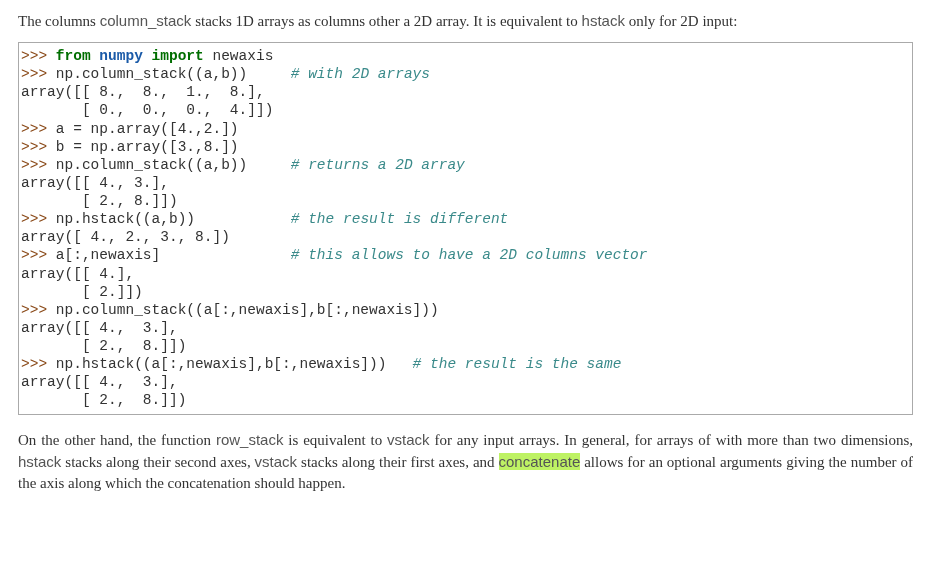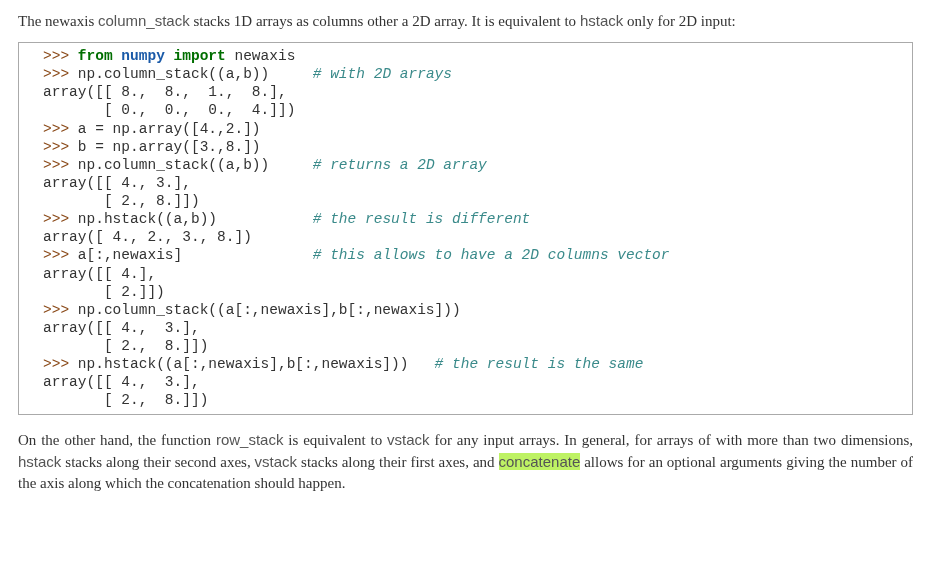--- a/index.html
+++ b/index.html
@@ -14,40 +14,40 @@
     }
     .paragraph { margin-bottom: 10px; text-align: justify; }
     .code-inline {
       font-family: Liberation Sans, sans-serif;
       color: #555;
       white-space: nowrap;
     }
     .highlight { background-color: #bef264; }
     .code-block {
       border: 1px solid #aaa;
-      padding: 4px 24px;
+      padding: 4px 2px;
       font-family: 'Courier New', Courier, monospace;
       font-size: 14.5px;
       line-height: 1.25;
       white-space: pre;
       color: #333;
       margin: 4px 0 14px 0;
       overflow-x: auto;
     }
     .prompt { color: #8b4b1a; }
     .kw-from { color: #006e00; font-weight: bold; }
     .kw-import { color: #006e00; font-weight: bold; }
     .mod { color: #1a5aa8; font-weight: bold; }
     .comment { color: #3a8a8a; font-style: italic; }
     .code-line { display: block; }
   </style>
 </head>
 <body>
 
 <p class="paragraph">
-  <span>The newaxis </span><span class="code-inline">column_stack</span><span> stacks 1D arrays as columns other a 2D array. It is equivalent to </span><span class="code-inline">hstack</span><span> only for 2D input:</span>
+  <span>The columns </span><span class="code-inline">column_stack</span><span> stacks 1D arrays as columns other a 2D array. It is equivalent to </span><span class="code-inline">hstack</span><span> only for 2D input:</span>
 </p>
 
 <div class="code-block"><span class="code-line"><span class="prompt">&gt;&gt;&gt; </span><span class="kw-from">from</span><span> </span><span class="mod">numpy</span><span> </span><span class="kw-import">import</span><span> newaxis</span></span><span class="code-line"><span class="prompt">&gt;&gt;&gt; </span><span>np.column_stack((a,b))     </span><span class="comment"># with 2D arrays</span></span><span class="code-line">array([[ 8.,  8.,  1.,  8.],</span><span class="code-line">       [ 0.,  0.,  0.,  4.]])</span><span class="code-line"><span class="prompt">&gt;&gt;&gt; </span><span>a = np.array([4.,2.])</span></span><span class="code-line"><span class="prompt">&gt;&gt;&gt; </span><span>b = np.array([3.,8.])</span></span><span class="code-line"><span class="prompt">&gt;&gt;&gt; </span><span>np.column_stack((a,b))     </span><span class="comment"># returns a 2D array</span></span><span class="code-line">array([[ 4., 3.],</span><span class="code-line">       [ 2., 8.]])</span><span class="code-line"><span class="prompt">&gt;&gt;&gt; </span><span>np.hstack((a,b))           </span><span class="comment"># the result is different</span></span><span class="code-line">array([ 4., 2., 3., 8.])</span><span class="code-line"><span class="prompt">&gt;&gt;&gt; </span><span>a[:,newaxis]               </span><span class="comment"># this allows to have a 2D columns vector</span></span><span class="code-line">array([[ 4.],</span><span class="code-line">       [ 2.]])</span><span class="code-line"><span class="prompt">&gt;&gt;&gt; </span><span>np.column_stack((a[:,newaxis],b[:,newaxis]))</span></span><span class="code-line">array([[ 4.,  3.],</span><span class="code-line">       [ 2.,  8.]])</span><span class="code-line"><span class="prompt">&gt;&gt;&gt; </span><span>np.hstack((a[:,newaxis],b[:,newaxis]))   </span><span class="comment"># the result is the same</span></span><span class="code-line">array([[ 4.,  3.],</span><span class="code-line">       [ 2.,  8.]])</span></div>
 
 <p class="paragraph">
   <span>On the other hand, the function </span><span class="code-inline">row_stack</span><span> is equivalent to </span><span class="code-inline">vstack</span><span> for any input arrays. In general, for arrays of with more than two dimensions, </span><span class="code-inline">hstack</span><span> stacks along their second axes, </span><span class="code-inline">vstack</span><span> stacks along their first axes, and </span><span class="code-inline highlight">concatenate</span><span> allows for an optional arguments giving the number of the axis along which the concatenation should happen.</span>
 </p>
 
 </body></html>

